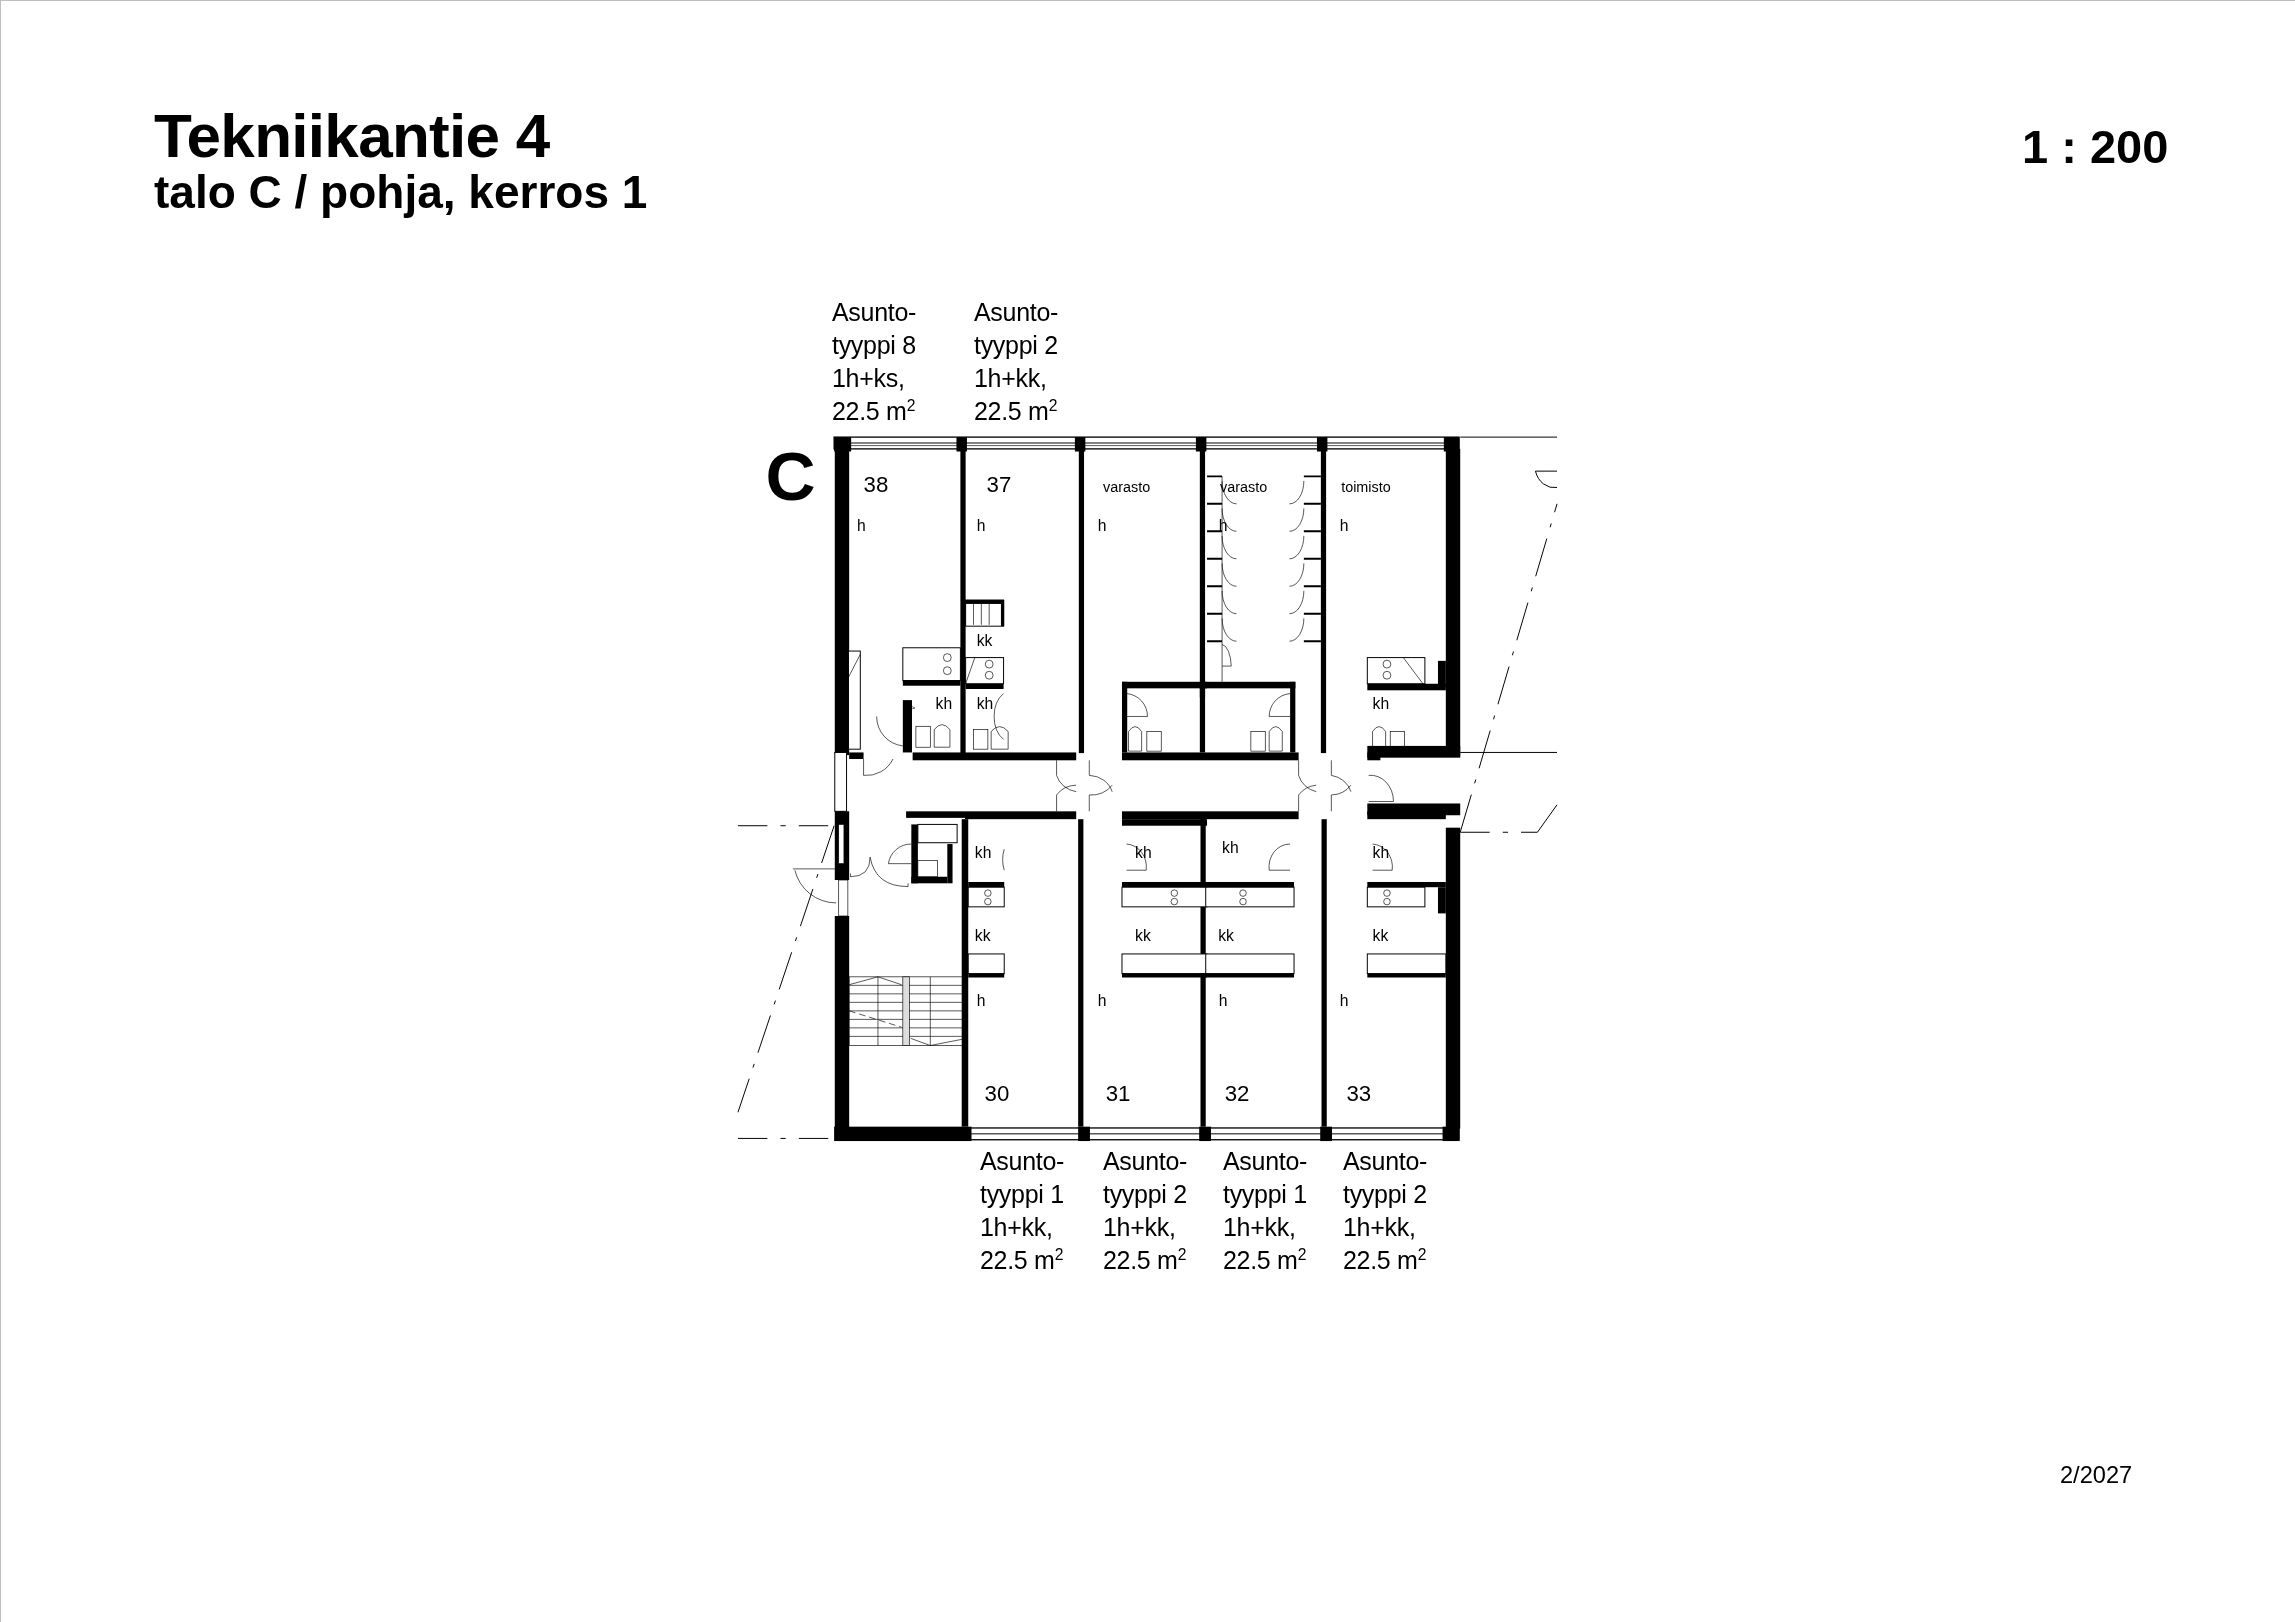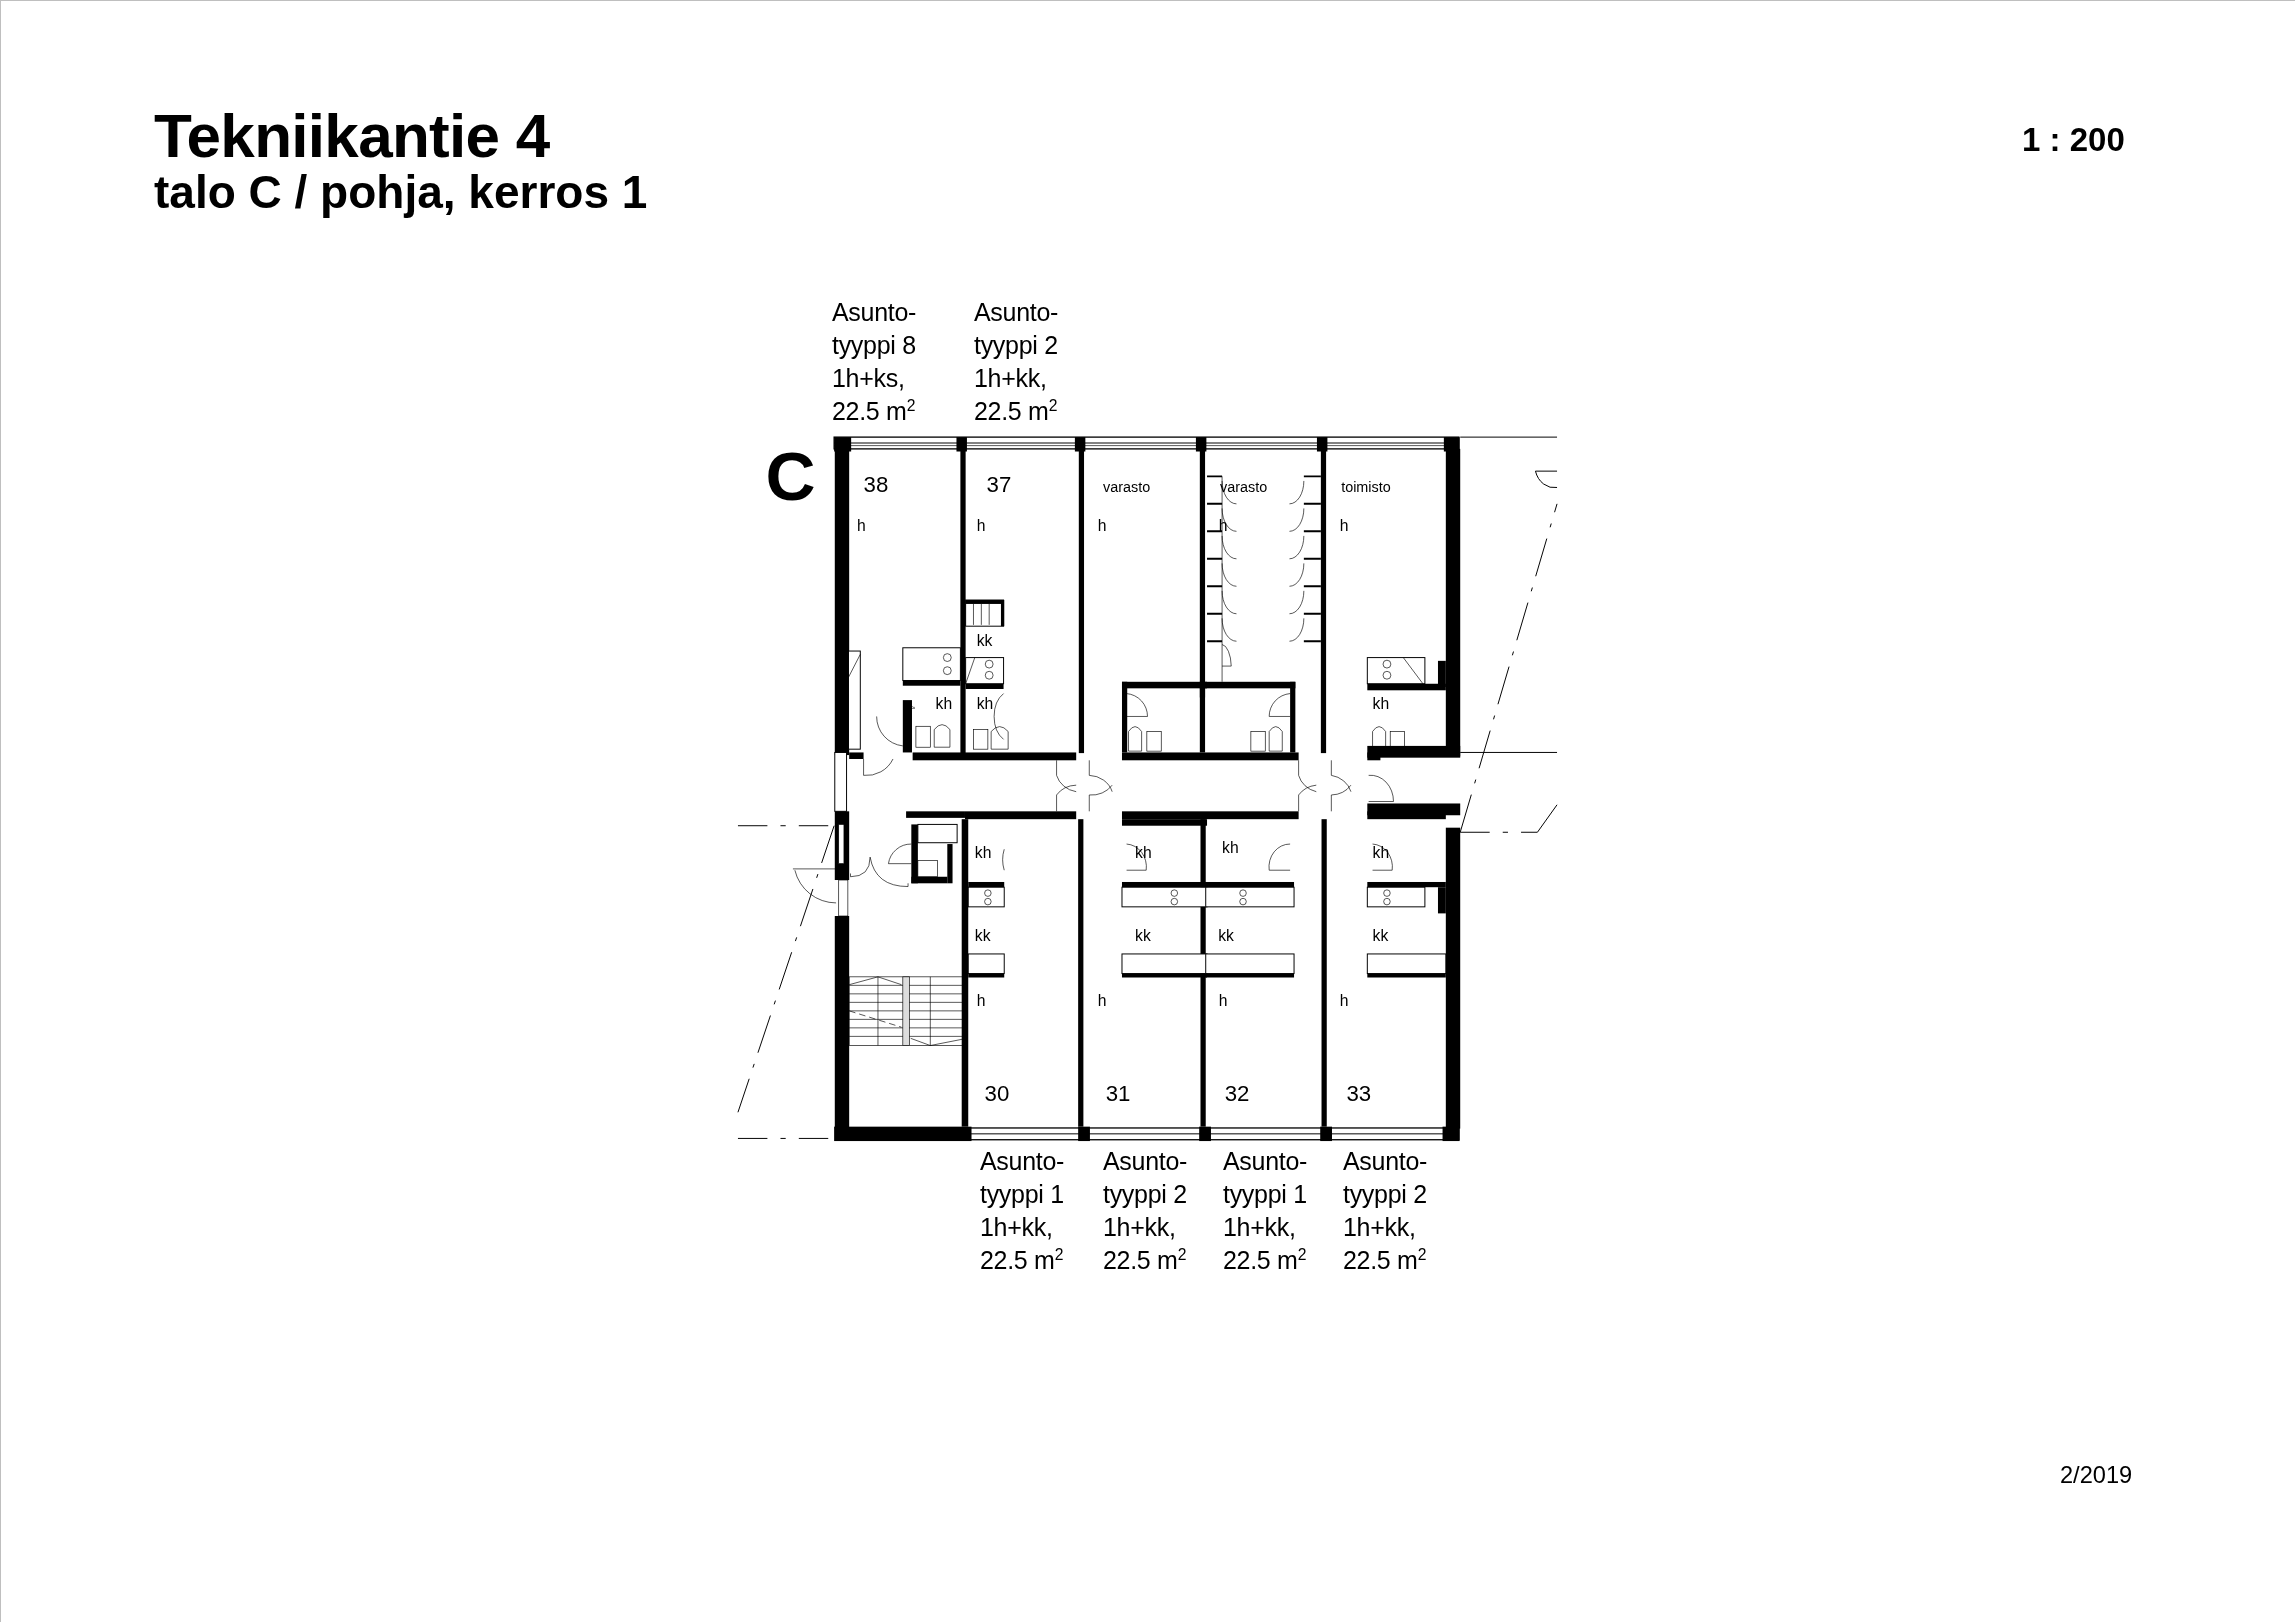--- a/index.html
+++ b/index.html
@@ -1,35 +1,35 @@
 <!DOCTYPE html>
 <html style="font-size:10.5px"><head>
 <meta charset="utf-8">
 <style>
   html, body { margin: 0; padding: 0; background: #ffffff; }
   body { width: 2295px; height: 1622px; position: relative; overflow: hidden;
          font-family: "Liberation Sans", sans-serif; color: #000; }
   .frame { position: absolute; left: 0; top: 0; width: 2294px; height: 1621px; border: 0.7px solid #bfbfbf; }
   .title { position: absolute; left: 154px; top: 105px; font-size: 62px; font-weight: bold; line-height: 1; letter-spacing: -0.7px; }
   .subtitle { position: absolute; left: 154px; top: 169px; font-size: 46px; font-weight: bold; line-height: 1; }
-  .scale { position: absolute; left: 2022px; top: 123px; font-size: 33px; font-weight: bold; line-height: 1; }
+  .scale { position: absolute; left: 2022px; top: 123px; font-size: 47px; font-weight: bold; line-height: 1; }
   .date { position: absolute; left: 2060px; top: 1464px; font-size: 23.6px; line-height: 1; }
   .unit-label { position: absolute; font-size: 25px; font-weight: normal; line-height: 33px; letter-spacing: -0.3px; }
   .unit-label sup { font-size: 15.7px; line-height: 0; vertical-align: super; }
   .plan { position: absolute; left: 0; top: 0; width: 2295px; height: 1622px; }
 </style>
 </head>
 <body>
 
 <div class="frame"></div>
 
 <div class="title">Tekniikantie 4</div>
 <div class="subtitle">talo C / pohja, kerros 1</div>
 <div class="scale">1 : 200</div>
-<div class="date">2/2019</div>
+<div class="date">2/2027</div>
 
 <div class="unit-label" style="left:832px; top:296px;">
   <div>Asunto-</div>
   <div>tyyppi 8</div>
   <div>1h+ks,</div>
   <div><span>22.5 m</span><sup>2</sup></div>
 </div>
 <div class="unit-label" style="left:974px; top:296px;">
   <div>Asunto-</div>
   <div>tyyppi 2</div>

